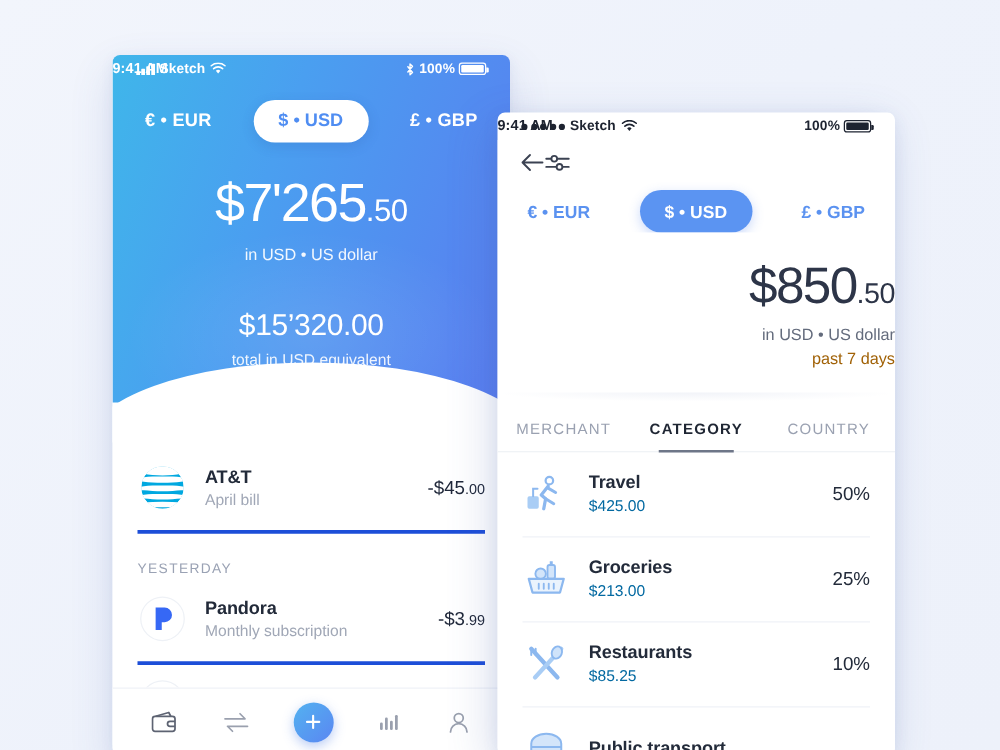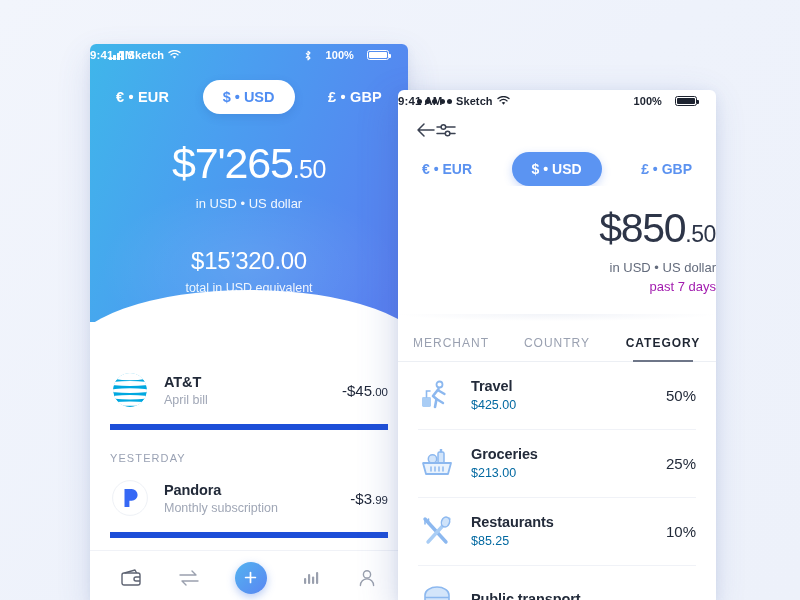--- a/index.html
+++ b/index.html
@@ -56,21 +56,21 @@
   .sb-center {
     position: absolute;
     left: 0; right: 0;
     font-size: 11.5px;
     font-weight: bold;
   }
   .sb-right {
     margin-left: auto;
     display: flex;
     align-items: center;
-    gap: 13px;
+    gap: 3px;
     font-size: 11px;
     font-weight: bold;
     z-index: 2;
   }
   .sb-white { color: #ffffff; }
   .sb-dark { color: #1d2330; }
 
   
   .bars { display: flex; align-items: flex-end; gap: 1.5px; height: 9px; }
   .bars i { width: 2.5px; background: currentColor; border-radius: 0.5px; display: block; }
@@ -199,21 +199,21 @@
     color: #9aa2b4;
     font-size: 11px;
     letter-spacing: 1.1px;
     font-weight: normal;
     padding: 22px 0 4px 0;
   }
   .tx-row {
     display: flex;
     align-items: center;
     padding: 10px 0 14px 0;
-    border-bottom: 6px solid #1d4ed8;
+    border-bottom: 3px solid #1d4ed8;
     gap: 14px;
   }
   .tx-row:last-child { border-bottom: none; }
   .tx-logo {
     width: 40px; height: 40px;
     flex: 0 0 40px;
     display: flex; align-items: center; justify-content: center;
   }
   .tx-text { flex: 1; min-width: 0; }
   .tx-name {
@@ -306,21 +306,21 @@
     letter-spacing: -1.3px;
     line-height: 1;
   }
   .exp-cents { font-size: 23px; letter-spacing: -0.4px; }
   .exp-sub {
     color: #636b7c;
     font-size: 13px;
     margin-top: 11px;
   }
   .exp-sub2 {
-    color: #a21caf;
+    color: #a16207;
     font-size: 13px;
     margin-top: 4px;
   }
   .exp-divider {
     margin-top: 20px;
     height: 10px;
     background:
       radial-gradient(ellipse 70% 100% at 50% 0%, rgba(120,140,190,0.10) 0%, rgba(255,255,255,0) 72%);
   }
 
@@ -581,22 +581,22 @@
 
   <div class="exp-amount">
     <div class="exp-main"><span>$850</span><span class="exp-cents">.50</span></div>
     <div class="exp-sub">in USD • US dollar</div>
     <div class="exp-sub2">past 7 days</div>
     <div class="exp-divider"></div>
   </div>
 
   <div class="tabs">
     <div class="tab">MERCHANT</div>
+    <div class="tab active">CATEGORY</div>
     <div class="tab">COUNTRY</div>
-    <div class="tab active">CATEGORY</div>
   </div>
 
   <div class="cat-area">
 
     <div class="cat-row">
       <div class="cat-icon">
         <svg width="34" height="34" viewBox="0 0 34 34">
           <circle cx="19.5" cy="6.5" r="3" fill="none" stroke="#8cb8ef" stroke-width="1.8"></circle>
           <path d="M18.5 11 L13 18 l3.5 3 l-1.5 8" fill="none" stroke="#8cb8ef" stroke-width="2.6" stroke-linecap="round" stroke-linejoin="round"></path>
           <path d="M18.5 12.5 l6 3.5" fill="none" stroke="#8cb8ef" stroke-width="2.4" stroke-linecap="round"></path>

